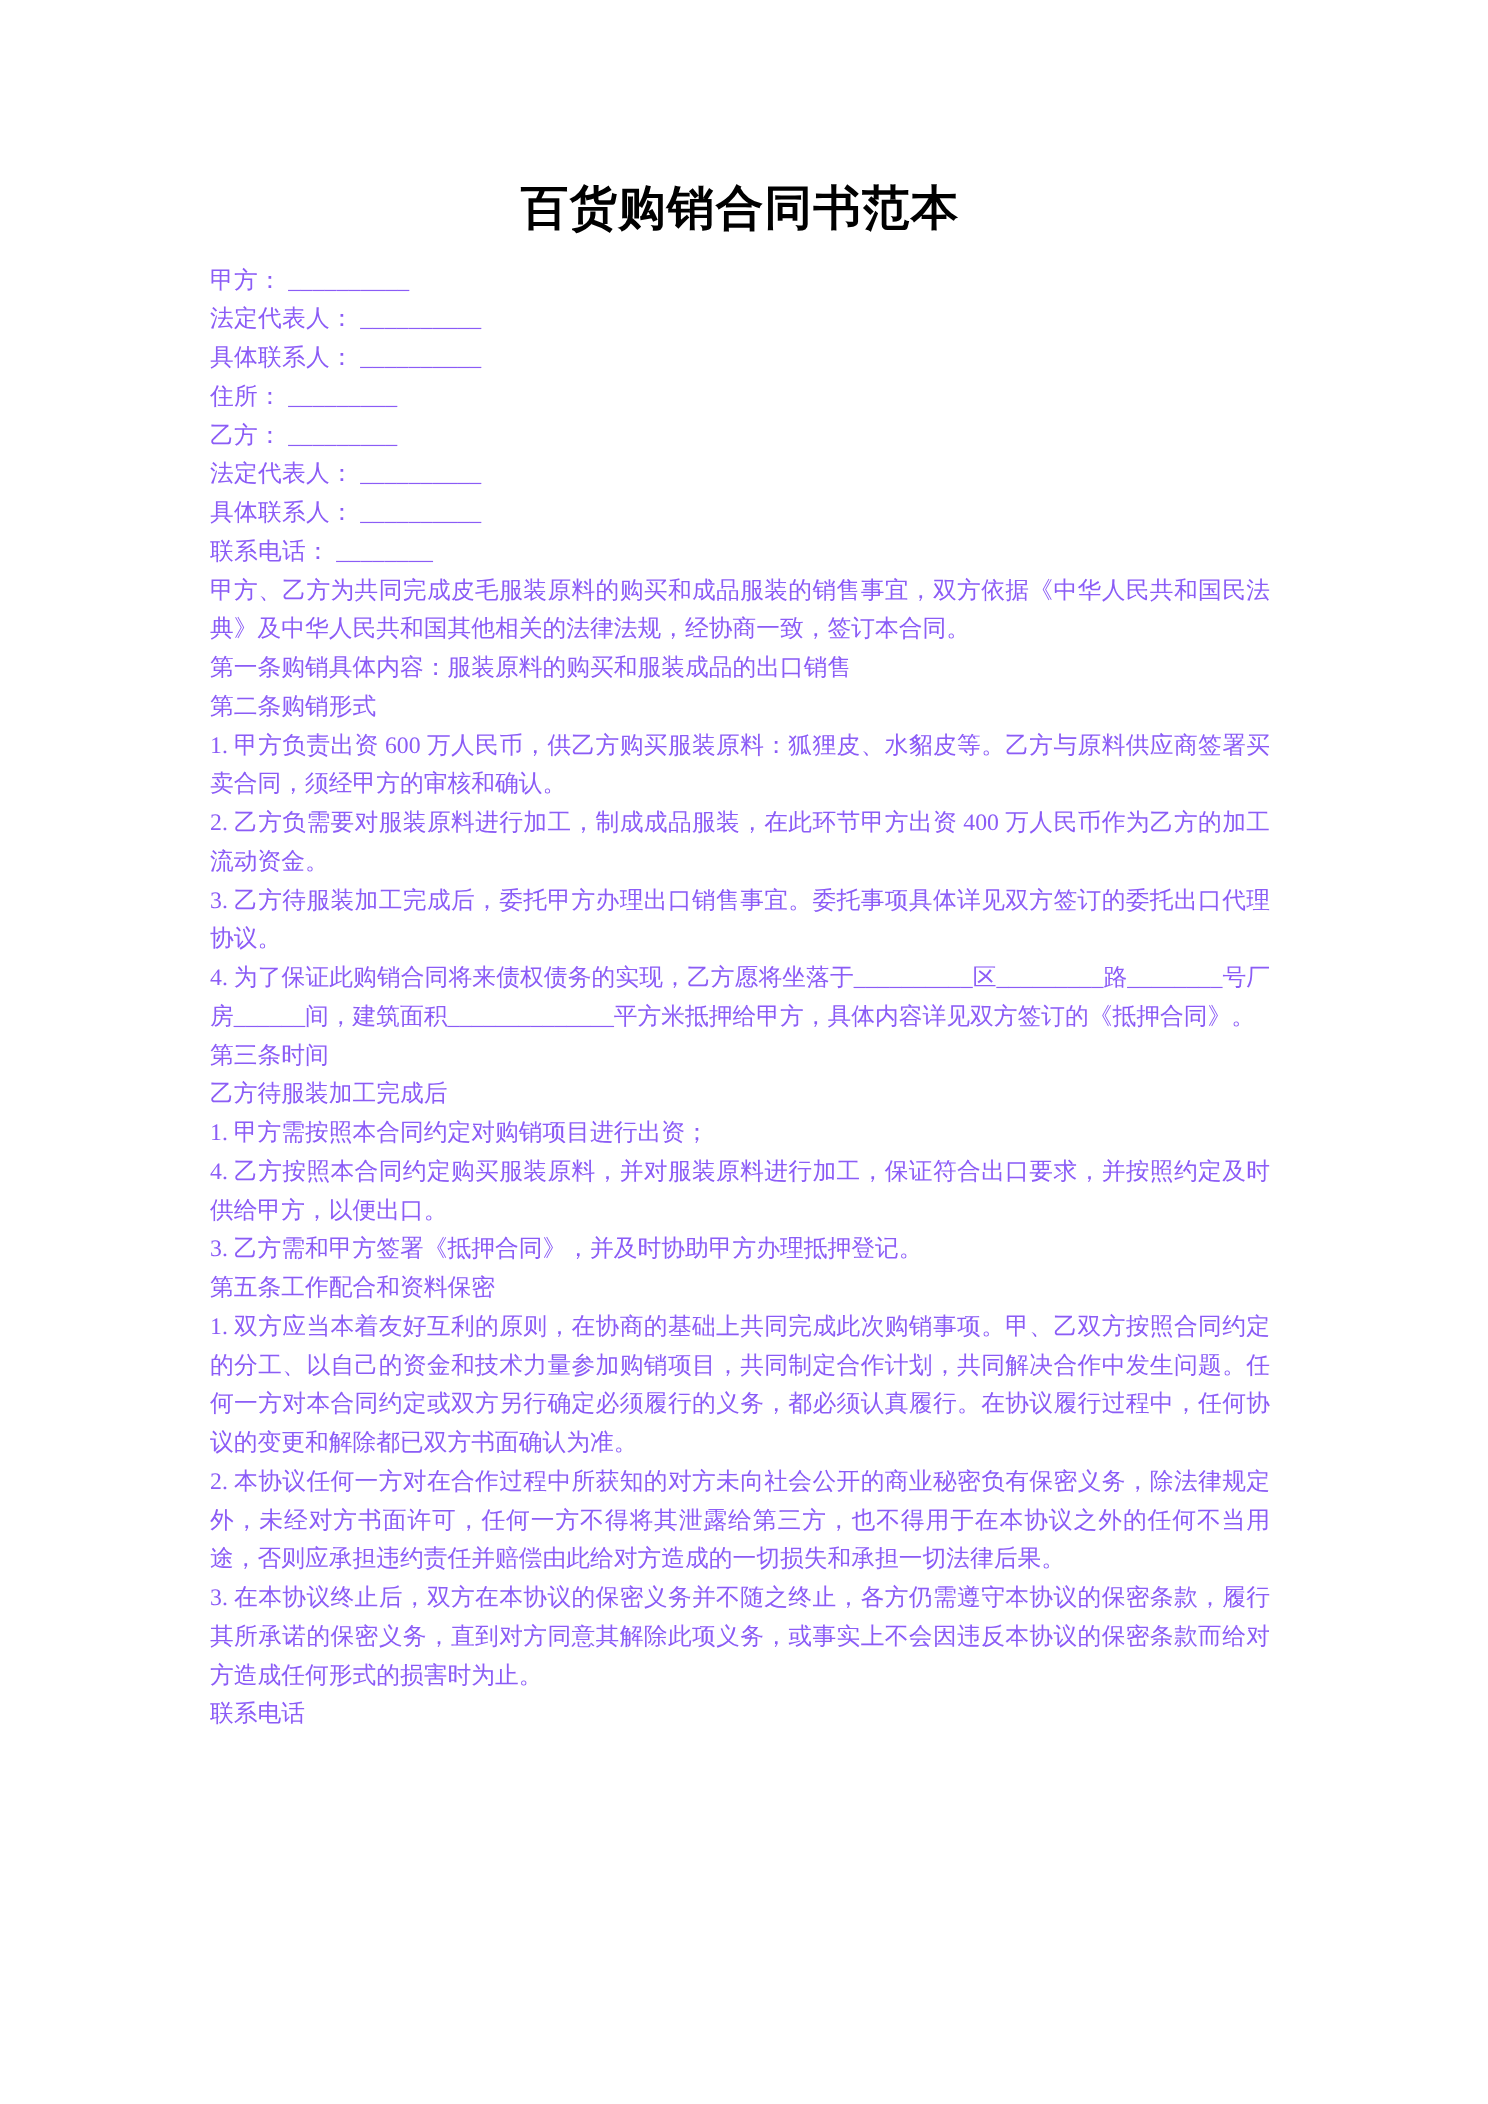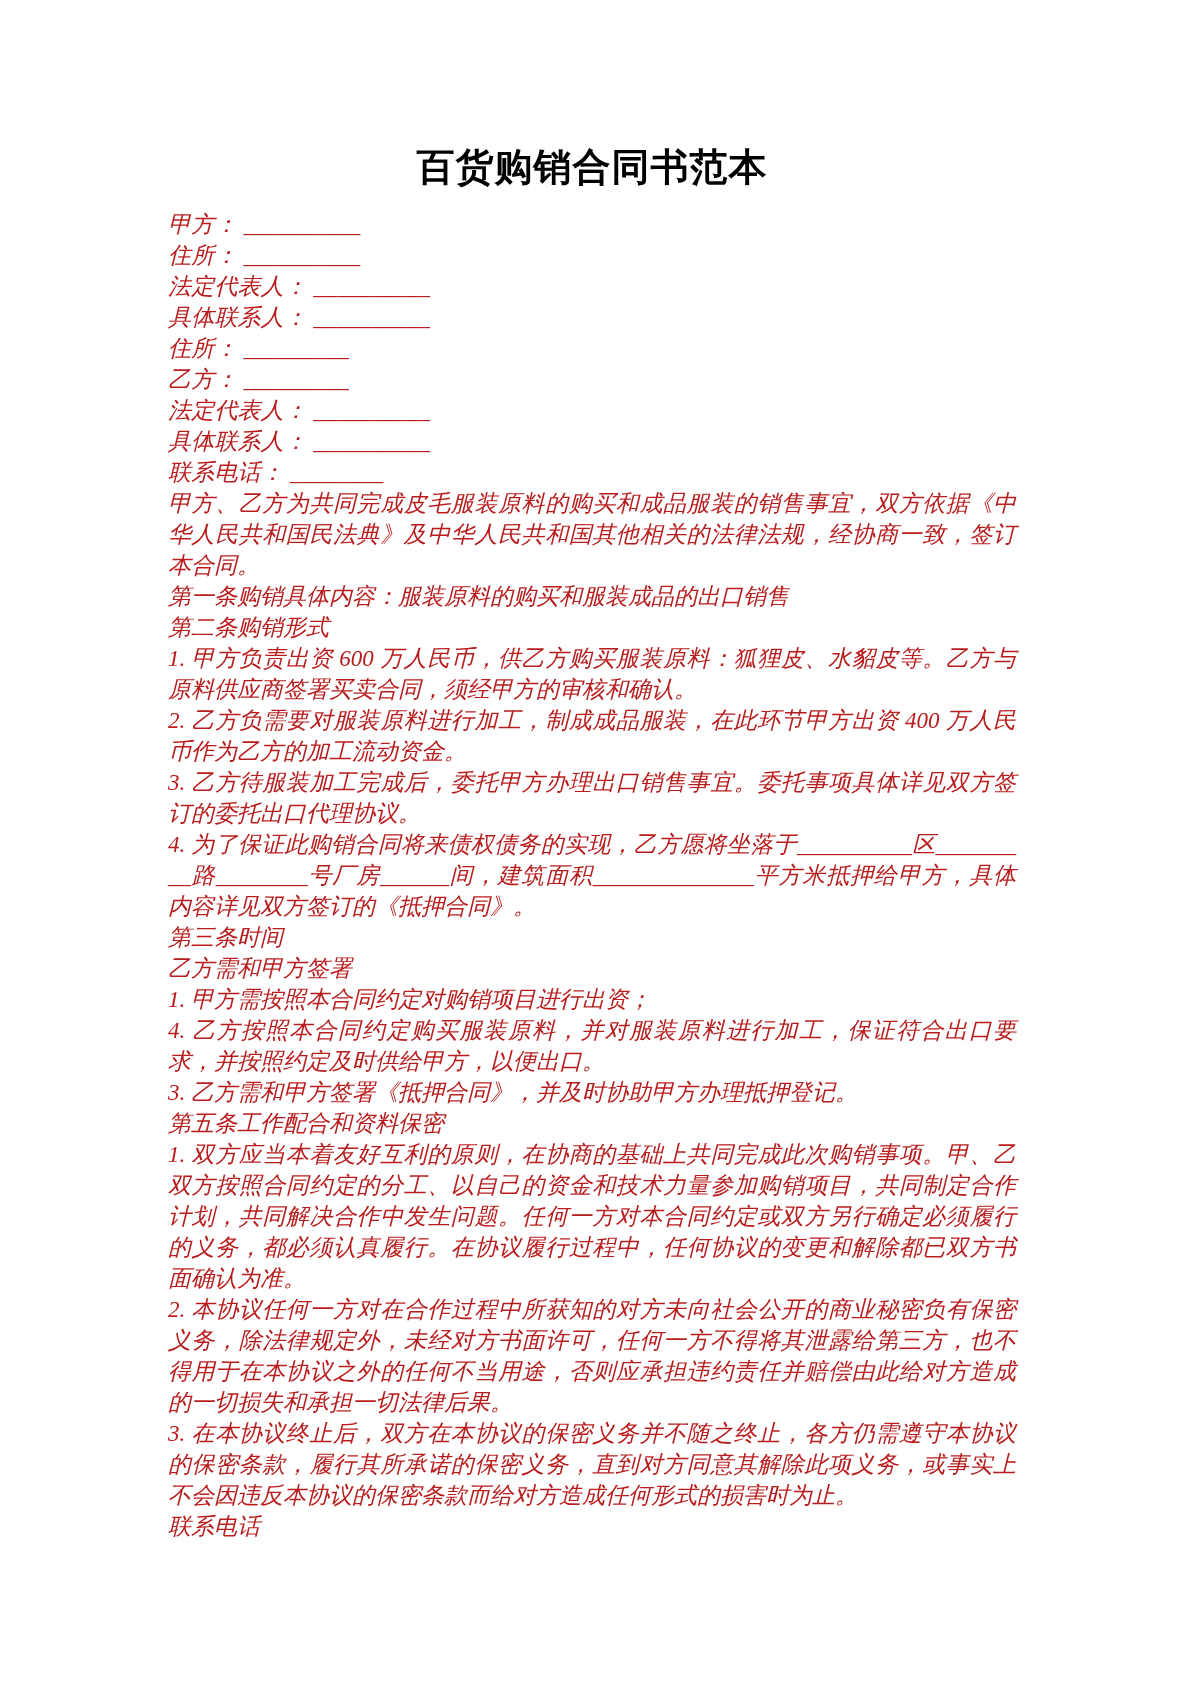--- a/index.html
+++ b/index.html
@@ -26,57 +26,55 @@
     margin: 0 0 17px 0;
     font-size: 38px;
     line-height: 50px;
     font-weight: bold;
     text-align: center;
     letter-spacing: 1px;
     color: #000000;
   }
   .doc-line {
     margin: 0;
-    font-size: 23px;
+    font-size: 19px;
     line-height: 31px;
     text-align: justify;
     text-justify: inter-character;
     word-break: break-all;
-    color: #b91c1c;
-    font-style: italic;
+    color: #8b5cf6;
   }
   .doc-line.blank-field { letter-spacing: 0.2px; }
 </style>
 </head>
 <body>
 
 <div class="page">
   <div class="content">
 
     <h1 class="doc-title">百货购销合同书范本</h1>
 
     <p class="doc-line blank-field">甲方： __________</p>
-    <p class="doc-line blank-field">住所： __________</p>
     <p class="doc-line blank-field">法定代表人： __________</p>
     <p class="doc-line blank-field">具体联系人： __________</p>
     <p class="doc-line blank-field">住所： _________</p>
     <p class="doc-line blank-field">乙方： _________</p>
     <p class="doc-line blank-field">法定代表人： __________</p>
     <p class="doc-line blank-field">具体联系人： __________</p>
     <p class="doc-line blank-field">联系电话： ________</p>
 
     <p class="doc-line">甲方、乙方为共同完成皮毛服装原料的购买和成品服装的销售事宜，双方依据《中华人民共和国民法典》及中华人民共和国其他相关的法律法规，经协商一致，签订本合同。</p>
     <p class="doc-line">第一条购销具体内容：服装原料的购买和服装成品的出口销售</p>
     <p class="doc-line">第二条购销形式</p>
     <p class="doc-line">1. 甲方负责出资 600 万人民币，供乙方购买服装原料：狐狸皮、水貂皮等。乙方与原料供应商签署买卖合同，须经甲方的审核和确认。</p>
     <p class="doc-line">2. 乙方负需要对服装原料进行加工，制成成品服装，在此环节甲方出资 400 万人民币作为乙方的加工流动资金。</p>
     <p class="doc-line">3. 乙方待服装加工完成后，委托甲方办理出口销售事宜。委托事项具体详见双方签订的委托出口代理协议。</p>
     <p class="doc-line">4. 为了保证此购销合同将来债权债务的实现，乙方愿将坐落于__________区_________路________号厂房______间，建筑面积______________平方米抵押给甲方，具体内容详见双方签订的《抵押合同》。</p>
     <p class="doc-line">第三条时间</p>
-    <p class="doc-line">乙方需和甲方签署</p>
+    <p class="doc-line">乙方待服装加工完成后</p>
     <p class="doc-line">1. 甲方需按照本合同约定对购销项目进行出资；</p>
     <p class="doc-line">4. 乙方按照本合同约定购买服装原料，并对服装原料进行加工，保证符合出口要求，并按照约定及时供给甲方，以便出口。</p>
     <p class="doc-line">3. 乙方需和甲方签署《抵押合同》，并及时协助甲方办理抵押登记。</p>
     <p class="doc-line">第五条工作配合和资料保密</p>
     <p class="doc-line">1. 双方应当本着友好互利的原则，在协商的基础上共同完成此次购销事项。甲、乙双方按照合同约定的分工、以自己的资金和技术力量参加购销项目，共同制定合作计划，共同解决合作中发生问题。任何一方对本合同约定或双方另行确定必须履行的义务，都必须认真履行。在协议履行过程中，任何协议的变更和解除都已双方书面确认为准。</p>
     <p class="doc-line">2. 本协议任何一方对在合作过程中所获知的对方未向社会公开的商业秘密负有保密义务，除法律规定外，未经对方书面许可，任何一方不得将其泄露给第三方，也不得用于在本协议之外的任何不当用途，否则应承担违约责任并赔偿由此给对方造成的一切损失和承担一切法律后果。</p>
     <p class="doc-line">3. 在本协议终止后，双方在本协议的保密义务并不随之终止，各方仍需遵守本协议的保密条款，履行其所承诺的保密义务，直到对方同意其解除此项义务，或事实上不会因违反本协议的保密条款而给对方造成任何形式的损害时为止。</p>
     <p class="doc-line">联系电话</p>
 
   </div>

